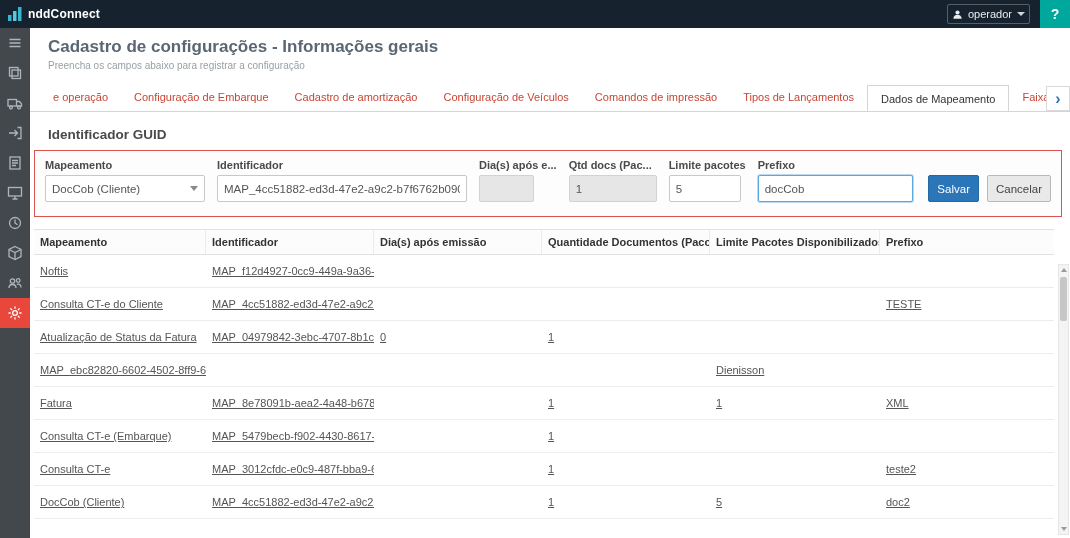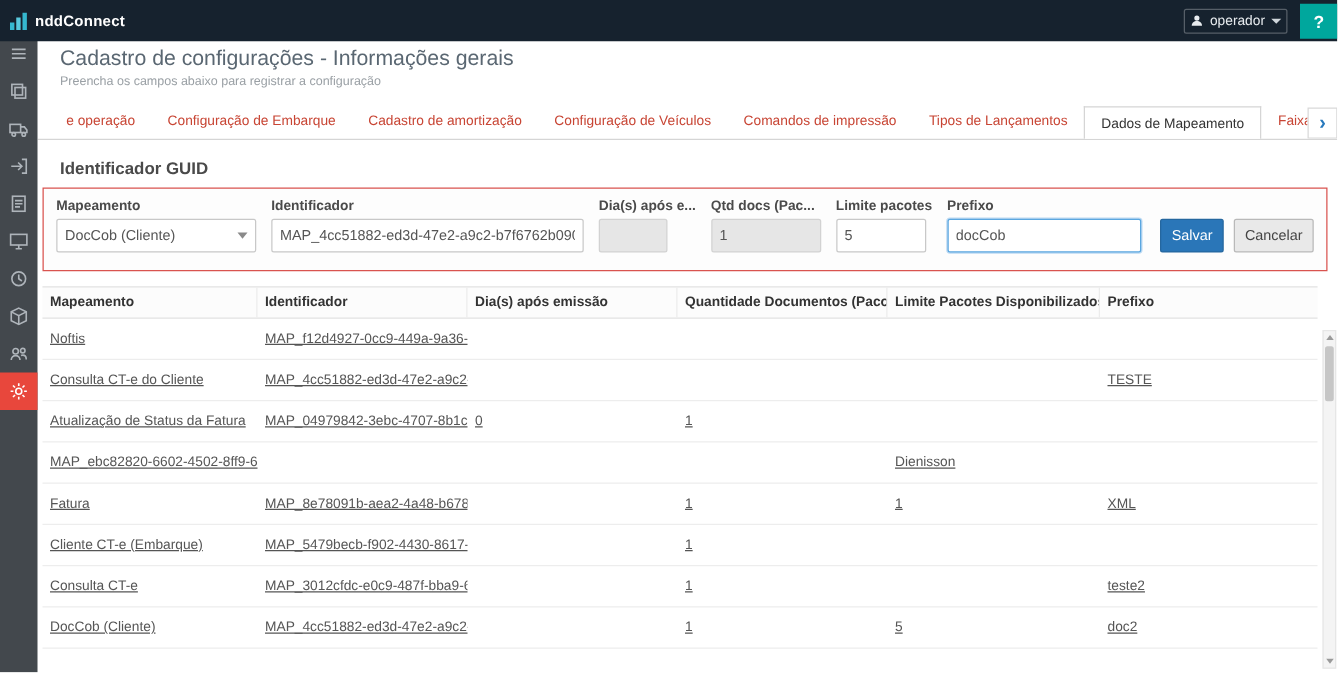--- a/index.html
+++ b/index.html
@@ -1,21 +1,21 @@
 <!DOCTYPE html>
 <html><head>
 <meta charset="utf-8">
 <style>
   * { box-sizing: border-box; margin: 0; padding: 0; }
   html, body { width: 1070px; height: 538px; }
   body { font-family: "Liberation Sans", sans-serif; background: #fff; overflow: hidden; }
   #app { position: relative; width: 1070px; height: 538px; overflow: hidden; background: #fff; }
 
   
-  .topbar { position: absolute; top: 0; left: 0; right: 0; height: 33px; background: #16222e;
+  .topbar { position: absolute; top: 0; left: 0; right: 0; height: 28px; background: #16222e;
             display: flex; align-items: center; z-index: 30; text-align: right; }
   .brand { display: flex; align-items: center; gap: 6px; margin-left: 8px; }
   .brand-text { color: #fff; font-size: 12px; font-weight: bold; letter-spacing: .2px; }
   .topbar-right { margin-left: auto; display: flex; align-items: center; height: 100%; }
   .user-chip { display: flex; align-items: center; gap: 5px; color: #e8ecef; font-size: 11px;
                border: 1px solid rgba(255,255,255,.28); border-radius: 2px; padding: 3px 4px; margin-right: 10px; cursor: pointer; }
   .caret-down { width: 0; height: 0; border-left: 4px solid transparent; border-right: 4px solid transparent;
                 border-top: 4px solid #cfd6db; }
   .help-btn { width: 30px; height: 28px; background: #00a79d; color: #fff; font-size: 14px; font-weight: bold;
               display: flex; align-items: center; justify-content: center; cursor: pointer; }
@@ -24,21 +24,21 @@
   .sidebar { position: absolute; top: 28px; left: 0; bottom: 0; width: 30px; background: #43484d; z-index: 20; }
   .side-item { width: 30px; height: 30px; display: flex; align-items: center; justify-content: center; cursor: pointer; }
   .side-item svg { stroke: #aeb4ba; fill: none; stroke-width: 1.3; }
   .side-item.active { background: #e8473c; }
   .side-item.active svg { stroke: #fff; }
 
   
   .main { position: absolute; top: 28px; left: 30px; right: 0; bottom: 0; background: #fff; overflow: hidden; }
 
   .page-header { padding: 9px 18px 0 18px; }
-  .page-title { font-size: 17px; color: #5a6772; font-weight: 400; }
+  .page-title { font-size: 17px; color: #5a6772; font-weight: 700; }
   .page-subtitle { font-size: 10px; color: #9aa0a5; margin-top: 3px; }
 
   
   .tabs { position: relative; display: flex; align-items: flex-end; margin-top: 13px;
           border-bottom: 1px solid #d5d5d5; height: 28px; padding-left: 10px; overflow: hidden; white-space: nowrap; }
   .tab { font-size: 11px; color: #c84534; padding: 0 13px; line-height: 27px; height: 27px; cursor: pointer; }
   .tab.active { background: #fff; color: #333; border: 1px solid #d5d5d5; border-bottom: 1px solid #fff;
                 margin-bottom: -1px; }
   .tab-next { position: absolute; right: 0; top: 2px; width: 24px; height: 25px; border: 1px solid #d9d9d9;
               background: #fff; color: #2779bd; font-size: 16px; font-weight: bold; line-height: 23px;
@@ -283,21 +283,21 @@
   <div class="grid trow">
     <div class="td">Fatura</div>
     <div class="td">MAP_8e78091b-aea2-4a48-b678-d4b2...</div>
     <div class="td"></div>
     <div class="td">1</div>
     <div class="td">1</div>
     <div class="td">XML</div>
   </div>
 
   <div class="grid trow">
-    <div class="td">Cliente CT-e (Embarque)</div>
+    <div class="td">Consulta CT-e (Embarque)</div>
     <div class="td">MAP_5479becb-f902-4430-8617-9b82...</div>
     <div class="td"></div>
     <div class="td">1</div>
     <div class="td"></div>
     <div class="td"></div>
   </div>
 
   <div class="grid trow">
     <div class="td">Consulta CT-e</div>
     <div class="td">MAP_3012cfdc-e0c9-487f-bba9-6f46c...</div>

